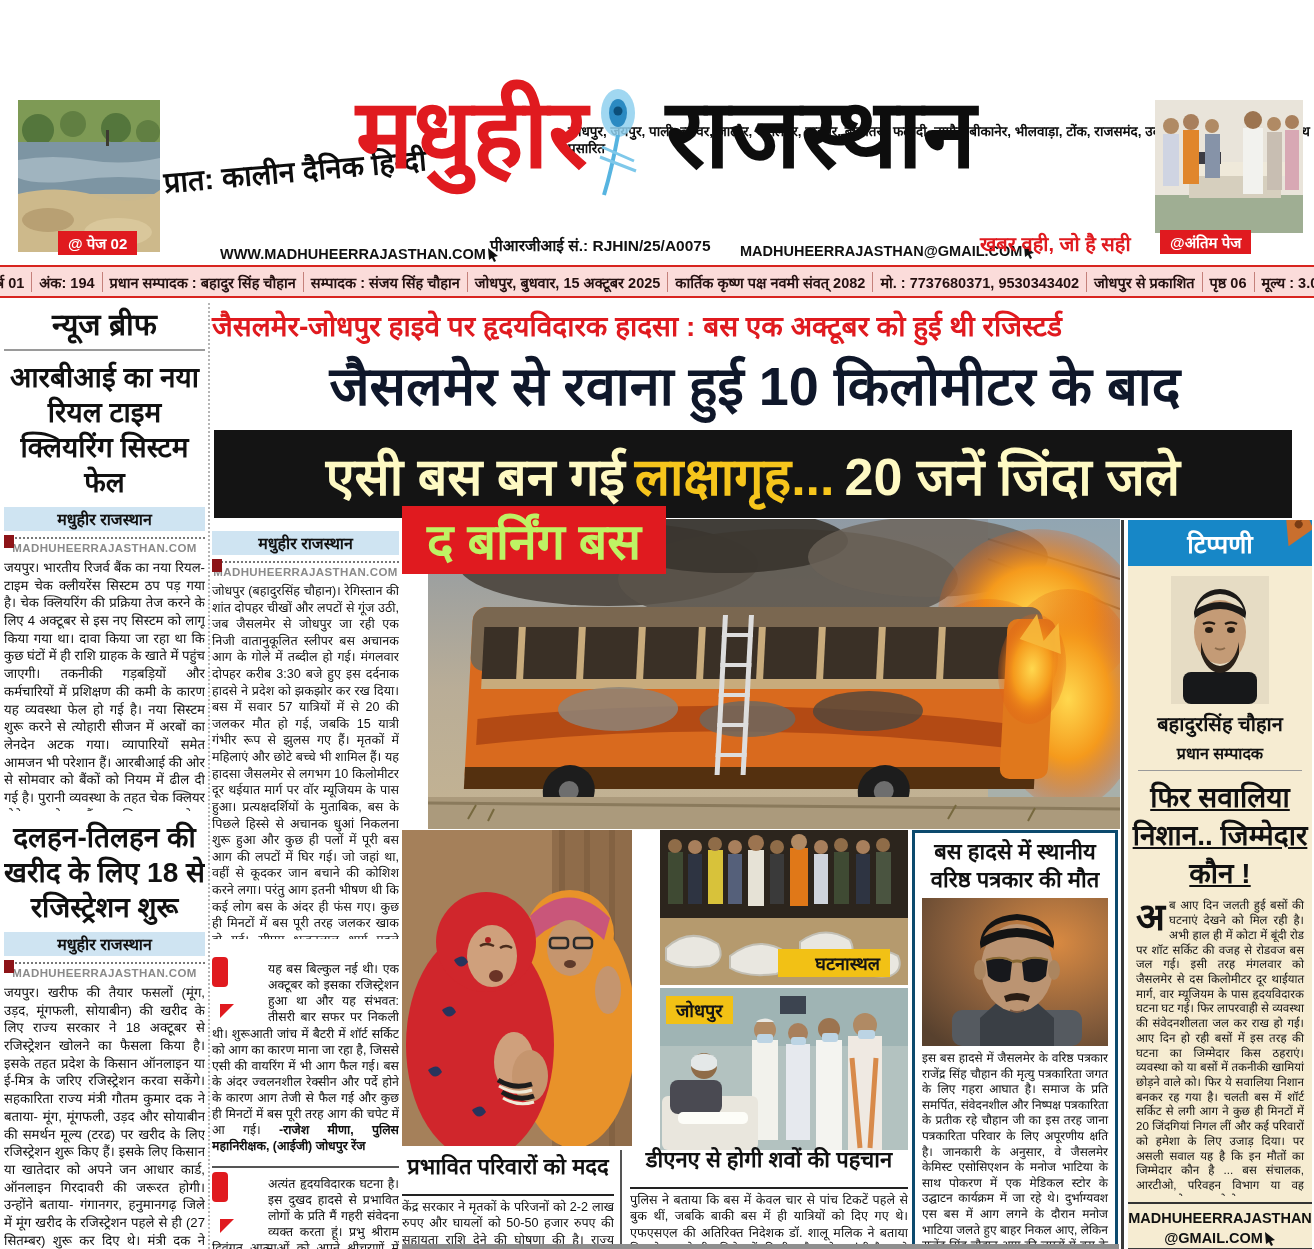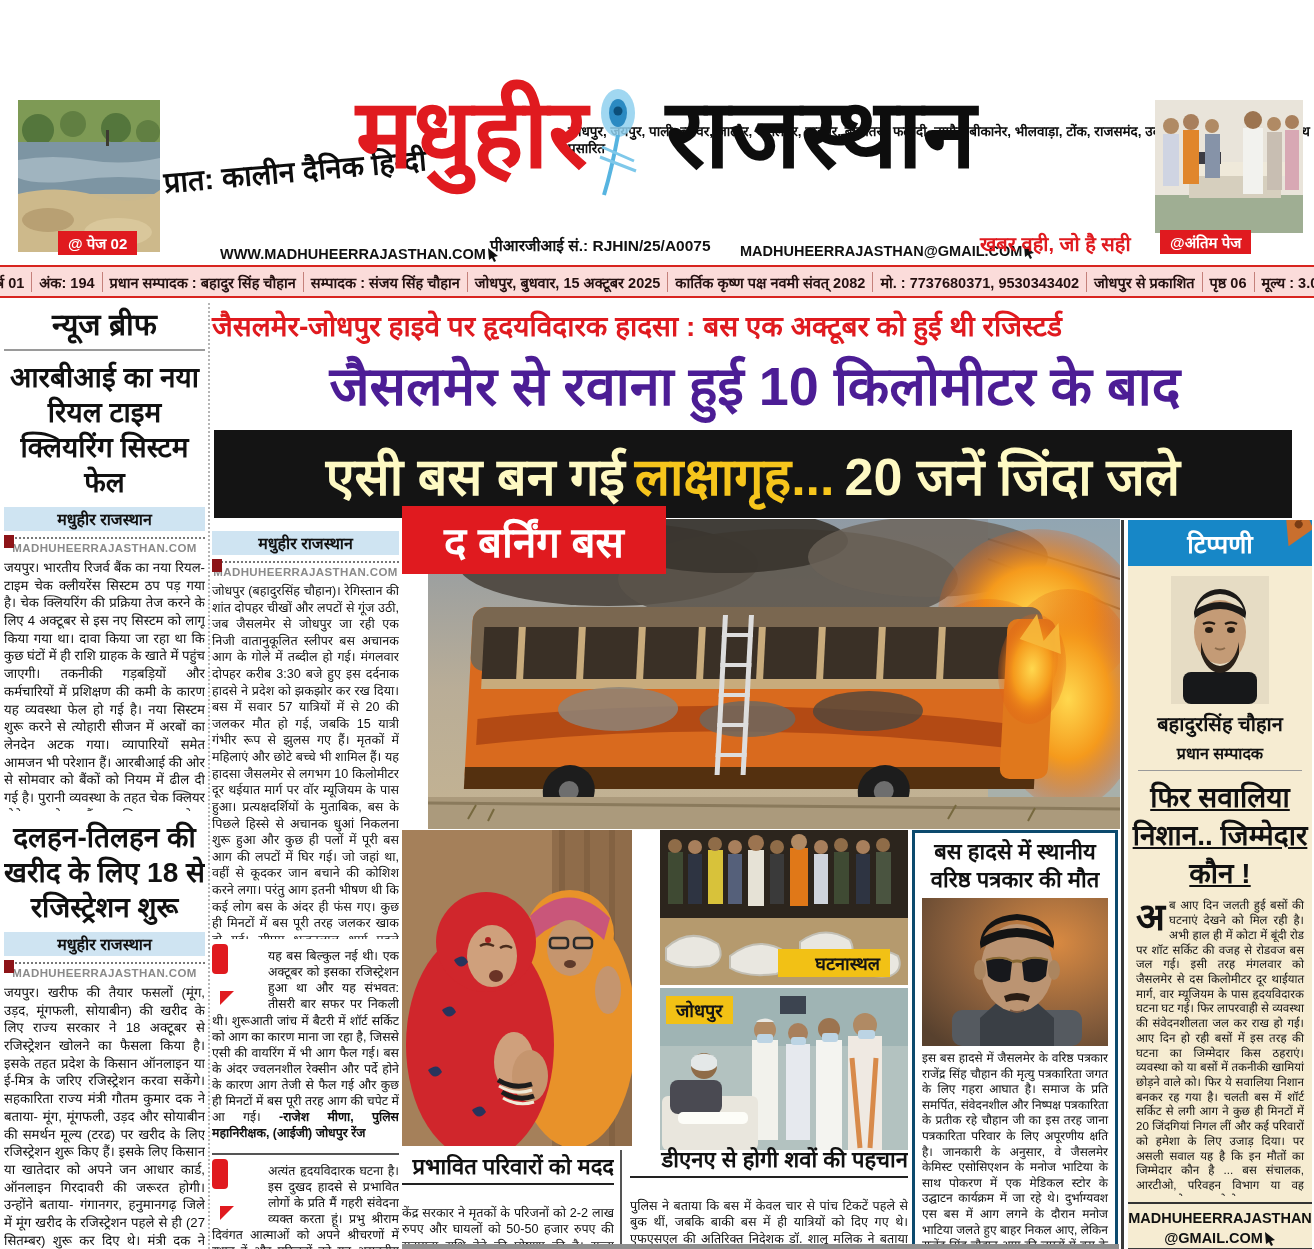--- a/index.html
+++ b/index.html
@@ -42,50 +42,50 @@
   .byline { margin:7px 0 5px; }
   .byline-name { background:#cfe4f2; text-align:center; font-weight:800; font-size:16px; padding:1px 0; }
   .byline-rule { position:relative; border-bottom:2px dotted #777; height:5px; margin:3px 0 3px; }
   .byline-rule::before { content:""; position:absolute; left:0; top:1px; width:10px; height:13px; background:#8d1418; }
   .byline-site { text-align:center; color:#8a8a8a; font-weight:700; font-size:11.5px; letter-spacing:.4px; }
   .vdot { left:208px; top:303px; width:0; height:946px; border-left:2px dotted #b5b5b5; }
 
   
   .kicker { left:212px; top:306px; width:1086px; text-align:left; color:#e01a1f; font-size:28px; font-weight:800; white-space:nowrap; }
   .mainhead { left:212px; top:338px; width:1086px; height:92px; display:flex; align-items:center; justify-content:center;
-              font-size:54px; font-weight:800; color:#4c1d95; white-space:nowrap; }
+              font-size:54px; font-weight:800; color:#0f172a; white-space:nowrap; }
   .banner { left:214px; top:430px; width:1078px; height:88px; background:#141414; display:flex; align-items:center; justify-content:center; white-space:nowrap; }
   .banner span { font-size:52px; font-weight:800; color:#fef9c3; }
   .banner .yellow { color:#f6c51c; margin:0 10px; }
 
   
   .burn-label { left:402px; top:506px; width:264px; height:68px; background:#e01a1f; z-index:3;
-                display:flex; align-items:center; justify-content:center; color:#ffffff; font-size:42px; font-weight:800; white-space:nowrap; }
+                display:flex; align-items:center; justify-content:center; color:#bef264; font-size:50px; font-weight:800; white-space:nowrap; }
   .bus-photo { left:428px; top:519px; width:692px; height:310px; overflow:hidden; }
   .women-photo { left:402px; top:830px; width:230px; height:316px; overflow:hidden; }
   .scene-photo { left:660px; top:830px; width:248px; height:155px; overflow:hidden; }
   .hosp-photo { left:660px; top:988px; width:248px; height:162px; overflow:hidden; }
   .ptag { position:absolute; background:#f2c115; color:#141414; font-weight:800; font-size:18px; padding:2px 10px; }
   .ptag-scene { right:18px; bottom:8px;padding-left:37px; }
   .ptag-hosp { left:6px; top:8px; }
 
   
   .main-col { left:212px; top:524px; width:187px; height:725px; overflow:hidden; }
   .lead-body { font-size:12.6px; line-height:1.32; text-align:justify; max-height:356px; overflow:hidden; }
-  .quote { margin-top:9px; font-size:12.4px; line-height:1.3; text-align:justify; }
+  .quote { margin-top:22px; font-size:12.4px; line-height:1.3; text-align:justify; }
   .quote2 { border-top:2px solid #555; padding-top:8px; margin-top:11px; }
   .qicon { float:left; width:48px; height:46px; margin:3px 8px 2px 0; position:relative; }
   .qicon .qbox { width:40px; height:32px; border:8px solid #e01a1f; border-radius:4px; }
   .qicon::after { content:""; position:absolute; left:8px; bottom:-8px; width:0; height:0;
                   border-top:14px solid #e01a1f; border-right:14px solid transparent; }
   .attrib { font-weight:800; }
 
   
   .help-box { left:402px; top:1150px; width:212px; height:99px; overflow:hidden; }
-  .box-head { font-size:22px; font-weight:800; text-align:right; border-bottom:2px solid #222; padding-bottom:3px; margin-bottom:20px; white-space:nowrap; }
+  .box-head { font-size:22px; font-weight:800; text-align:center; border-bottom:2px solid #222; padding-bottom:14px; margin-bottom:3px; white-space:nowrap; }
   .box-body { font-size:12.6px; line-height:1.3; text-align:justify; }
   .vline2 { left:620px; top:1150px; width:2px; height:99px; background:#555; }
   .dna-box { left:630px; top:1143px; width:278px; height:106px; overflow:hidden; }
   .bottom-bar { left:402px; top:1244px; width:717px; height:5px; background:#8f8f8f; }
 
   
   .journ-box { left:912px; top:830px; width:206px; height:419px; border:3px solid #0c4a6e; padding:5px 7px; overflow:hidden; background:#fff; }
   .journ-head { font-size:22px; font-weight:800; text-align:center; line-height:1.25; margin-bottom:5px; }
   .journ-photo { width:100%; height:148px; overflow:hidden; margin-bottom:5px; }
   .journ-body { font-size:12px; line-height:1.3; text-align:justify; }

